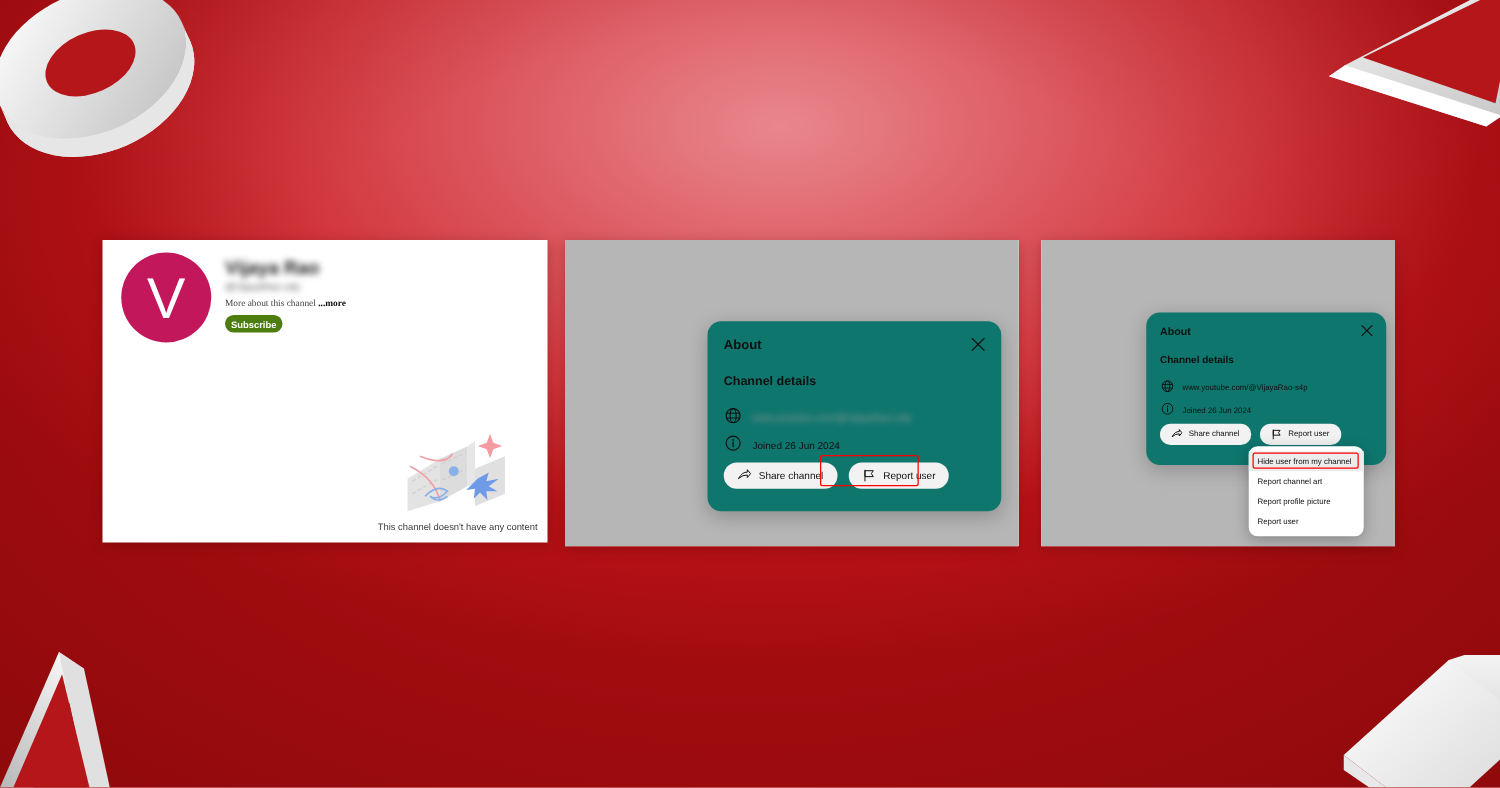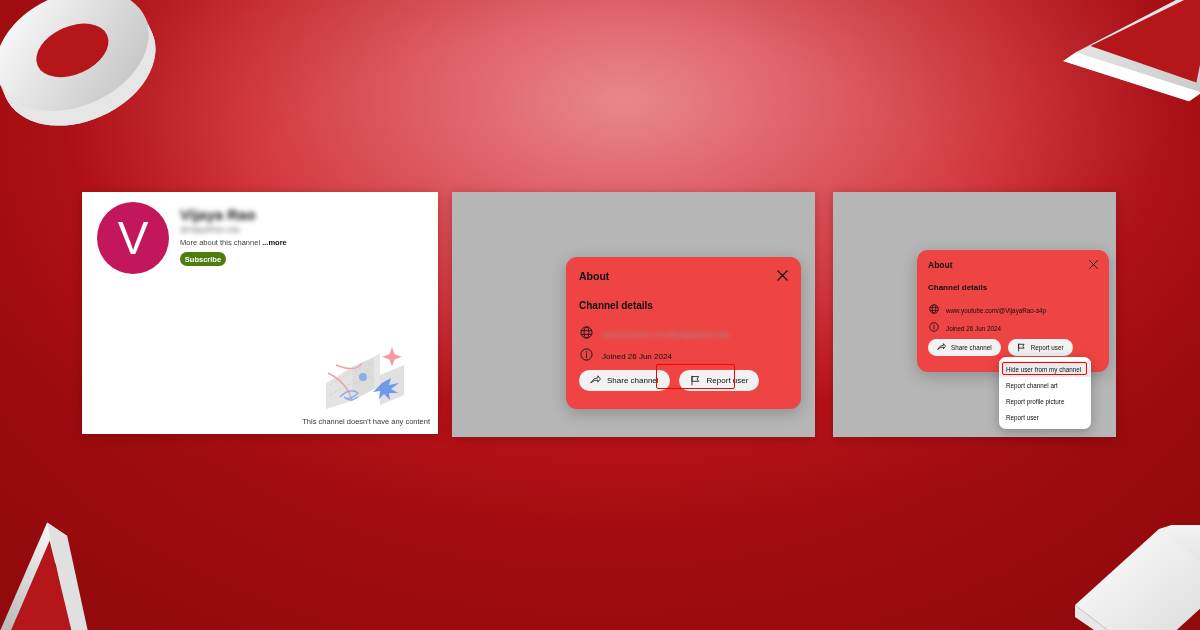--- a/index.html
+++ b/index.html
@@ -96,20 +96,21 @@
   }
   .p1 .ch-handle { left: 98px; top: 33px; font-size: 8px; }
   .p2 .ch-handle { left: 92px; top: 34px; font-size: 8px; }
   .p3 .ch-handle { left: 74px; top: 33px; font-size: 8px; }
 
   .ch-more {
     position: absolute;
     font-size: 7.5px;
     color: #444;
     white-space: nowrap;
+    font-family: Liberation Serif, serif;
   }
   .ch-more b { color: #111; }
   .p1 .ch-more { left: 98px; top: 46px; }
   .p2 .ch-more { left: 92px; top: 48px; }
   .p3 .ch-more { left: 74px; top: 46px; }
 
   .subscribe-btn {
     position: absolute;
     background: #4d7c0f;
     color: #fff;
@@ -135,21 +136,21 @@
   .empty-text {
     font-size: 7.5px;
     color: #3a3a3a;
     text-align: center;
     white-space: nowrap;
   }
 
   
   .about-dialog {
     position: absolute;
-    background: #ef4444;
+    background: #0f766e;
     border-radius: 11px;
     box-shadow: 0 4px 16px rgba(0,0,0,0.22);
     z-index: 10;
     padding-left: 40px;
   }
   .d2 { left: 114px; top: 65px; width: 235px; height: 152px; }
   .d3 { left: 84px;  top: 58px; width: 192px; height: 122px; }
 
   .dlg-title {
     position: absolute;

